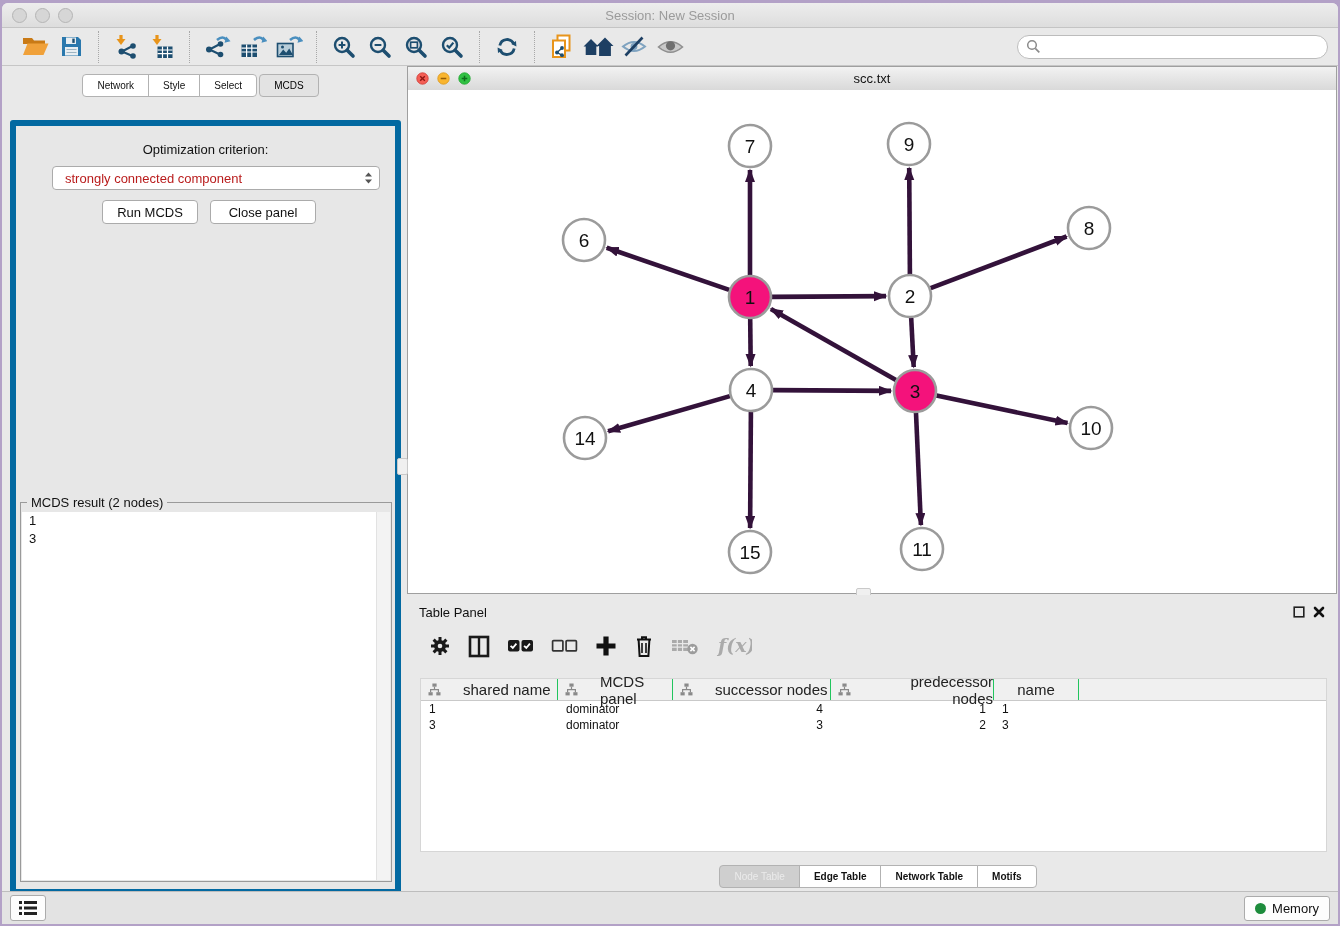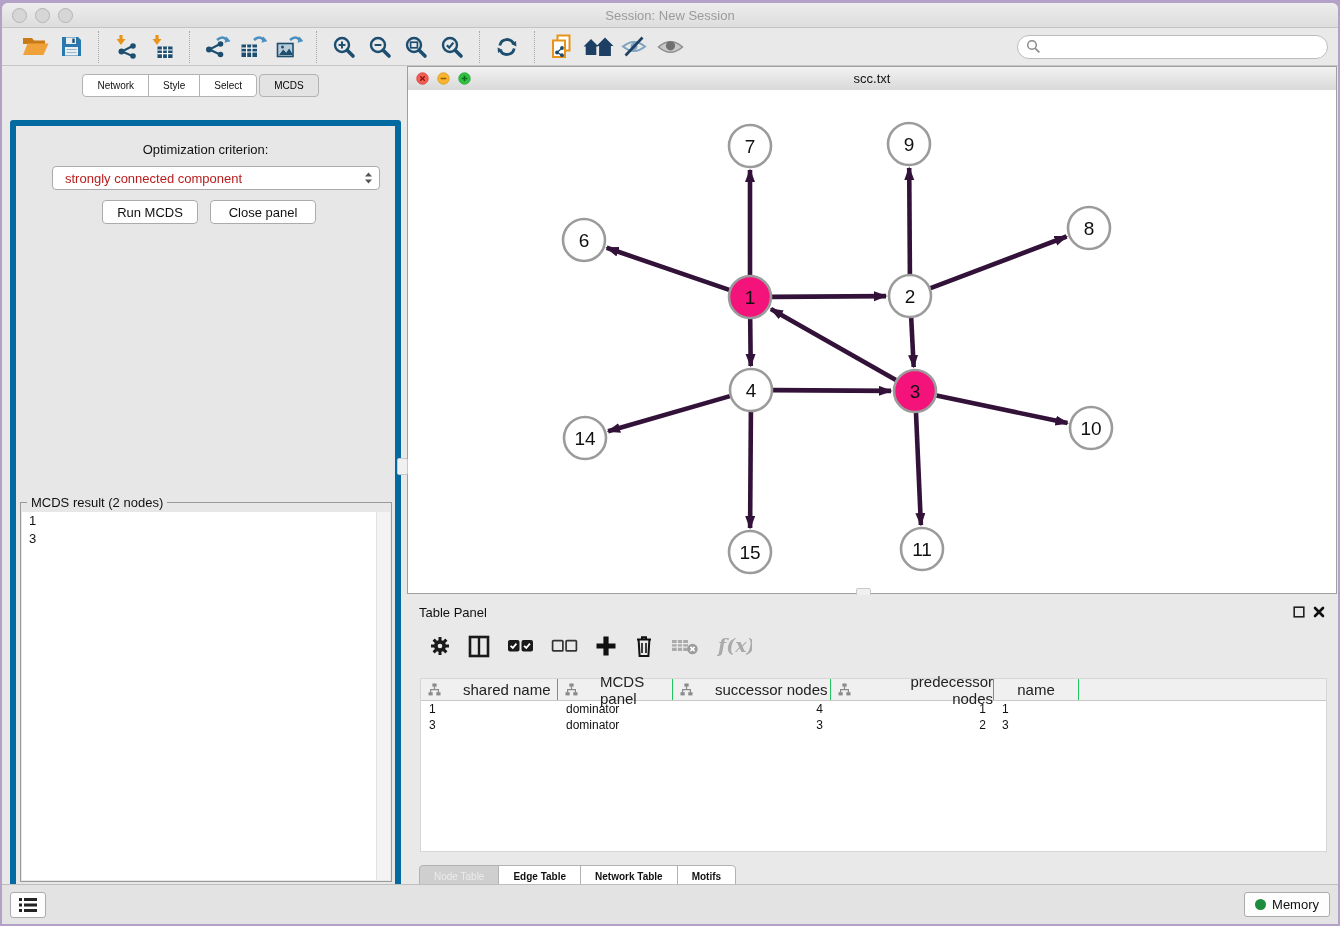--- a/index.html
+++ b/index.html
@@ -82,24 +82,24 @@
   #table-region{position:absolute;left:13px;top:83px;width:905px;height:172px;background:#fff;
                 border:1px solid #d6d6d6}
   .t-head{display:flex;height:21px;background:#f0f0f0;border-bottom:1px solid #c9c9c9}
   .t-hcell{display:flex;align-items:center;gap:22px;padding-left:7px;font-size:15px;color:#222;
            border-right:1px solid #22c55e;box-sizing:border-box;cursor:pointer}
   .t-hcell.center{justify-content:center;padding-left:0}
   .t-row{display:flex;height:16px;align-items:center}
   .t-cell{font-size:12px;color:#111;box-sizing:border-box;padding:0 8px;cursor:default;
           white-space:nowrap;overflow:hidden}
   .t-cell.right{text-align:right}
-  .tp-tabs{position:absolute;left:12px;right:0;top:270px;display:flex;}
+  .tp-tabs{position:absolute;left:12px;right:0;top:270px;display:flex;justify-content:center}
 
   
-  #status-bar{position:absolute;left:0;bottom:0;width:100%;height:40px;background:#e3e3e3;
+  #status-bar{position:absolute;left:0;bottom:0;width:100%;height:33px;background:#e3e3e3;
               border-top:1px solid #bdbdbd;display:flex;align-items:center;padding:0 8px;box-sizing:border-box}
   .sb-btn{width:34px;height:24px;background:#fdfdfd;border:1px solid #ababab;border-radius:3px;
           display:flex;align-items:center;justify-content:center;cursor:pointer}
   .memory-btn{margin-left:auto;height:23px;background:#fdfdfd;border:1px solid #ababab;border-radius:3px;
               display:flex;align-items:center;gap:6px;padding:0 10px;cursor:pointer;font-size:13px;color:#111}
   .mem-dot{width:11px;height:11px;border-radius:50%;background:#1d8c3c}
 </style>
 </head>
 <body>
 

